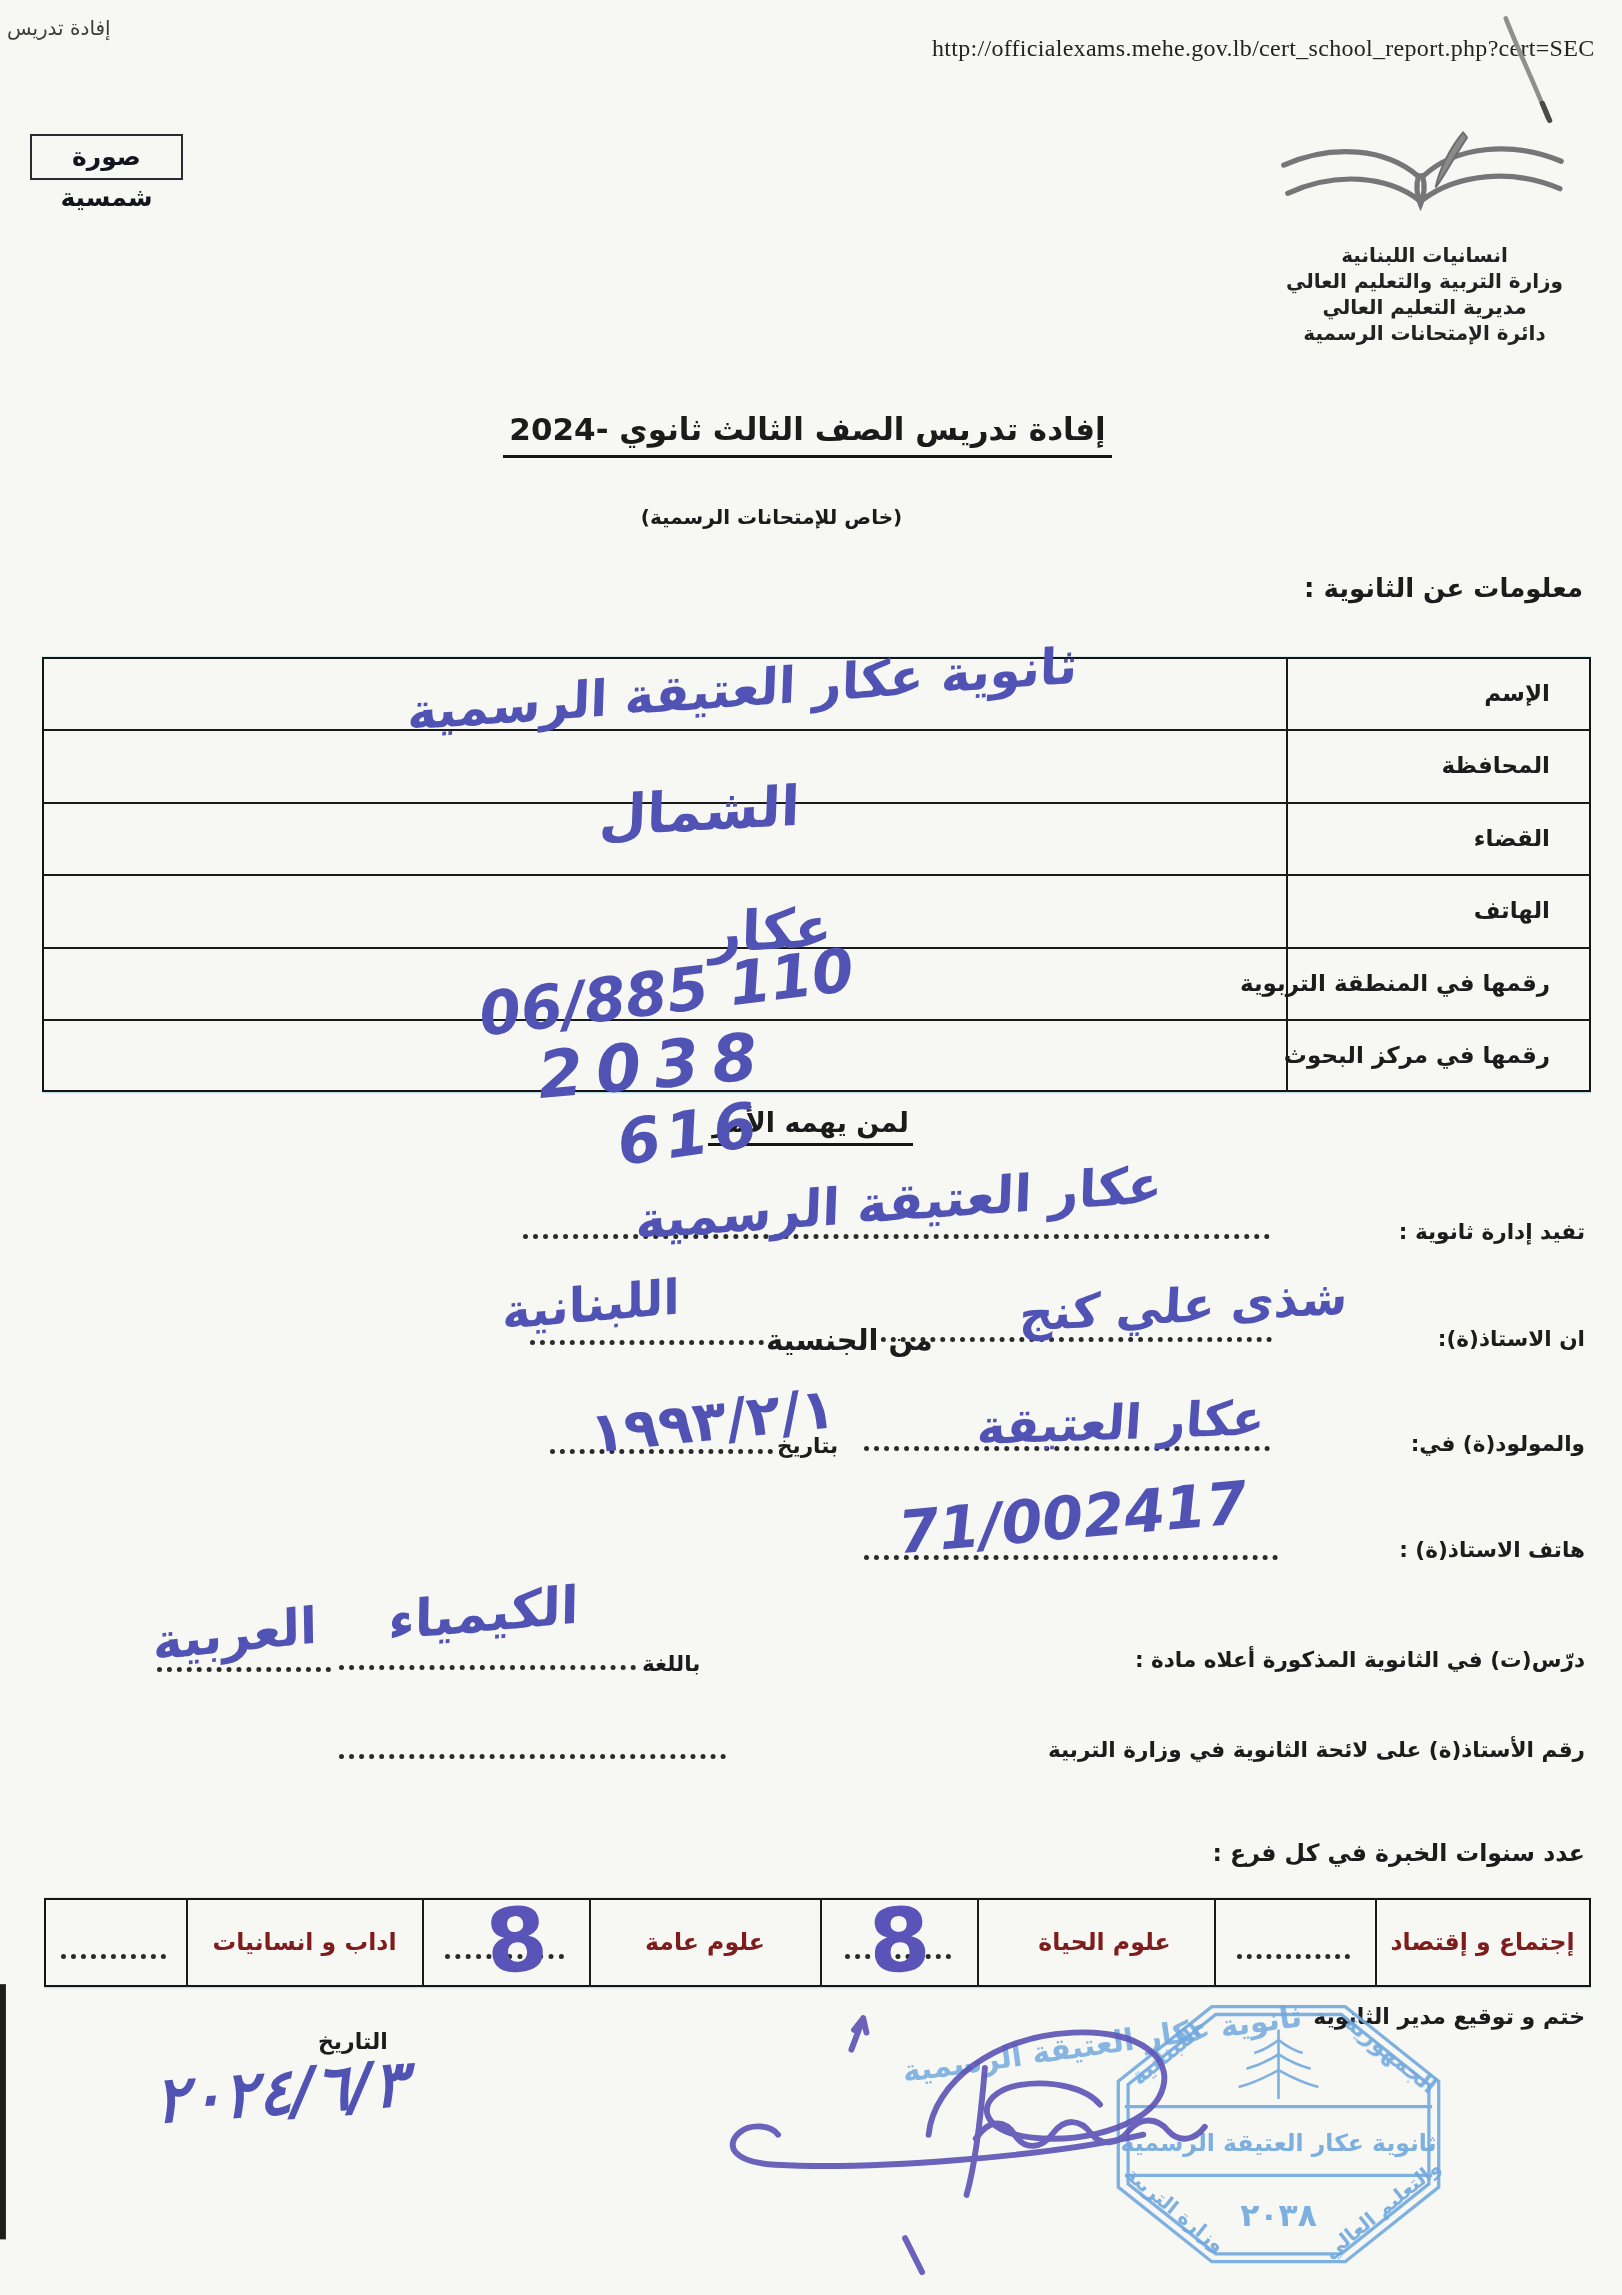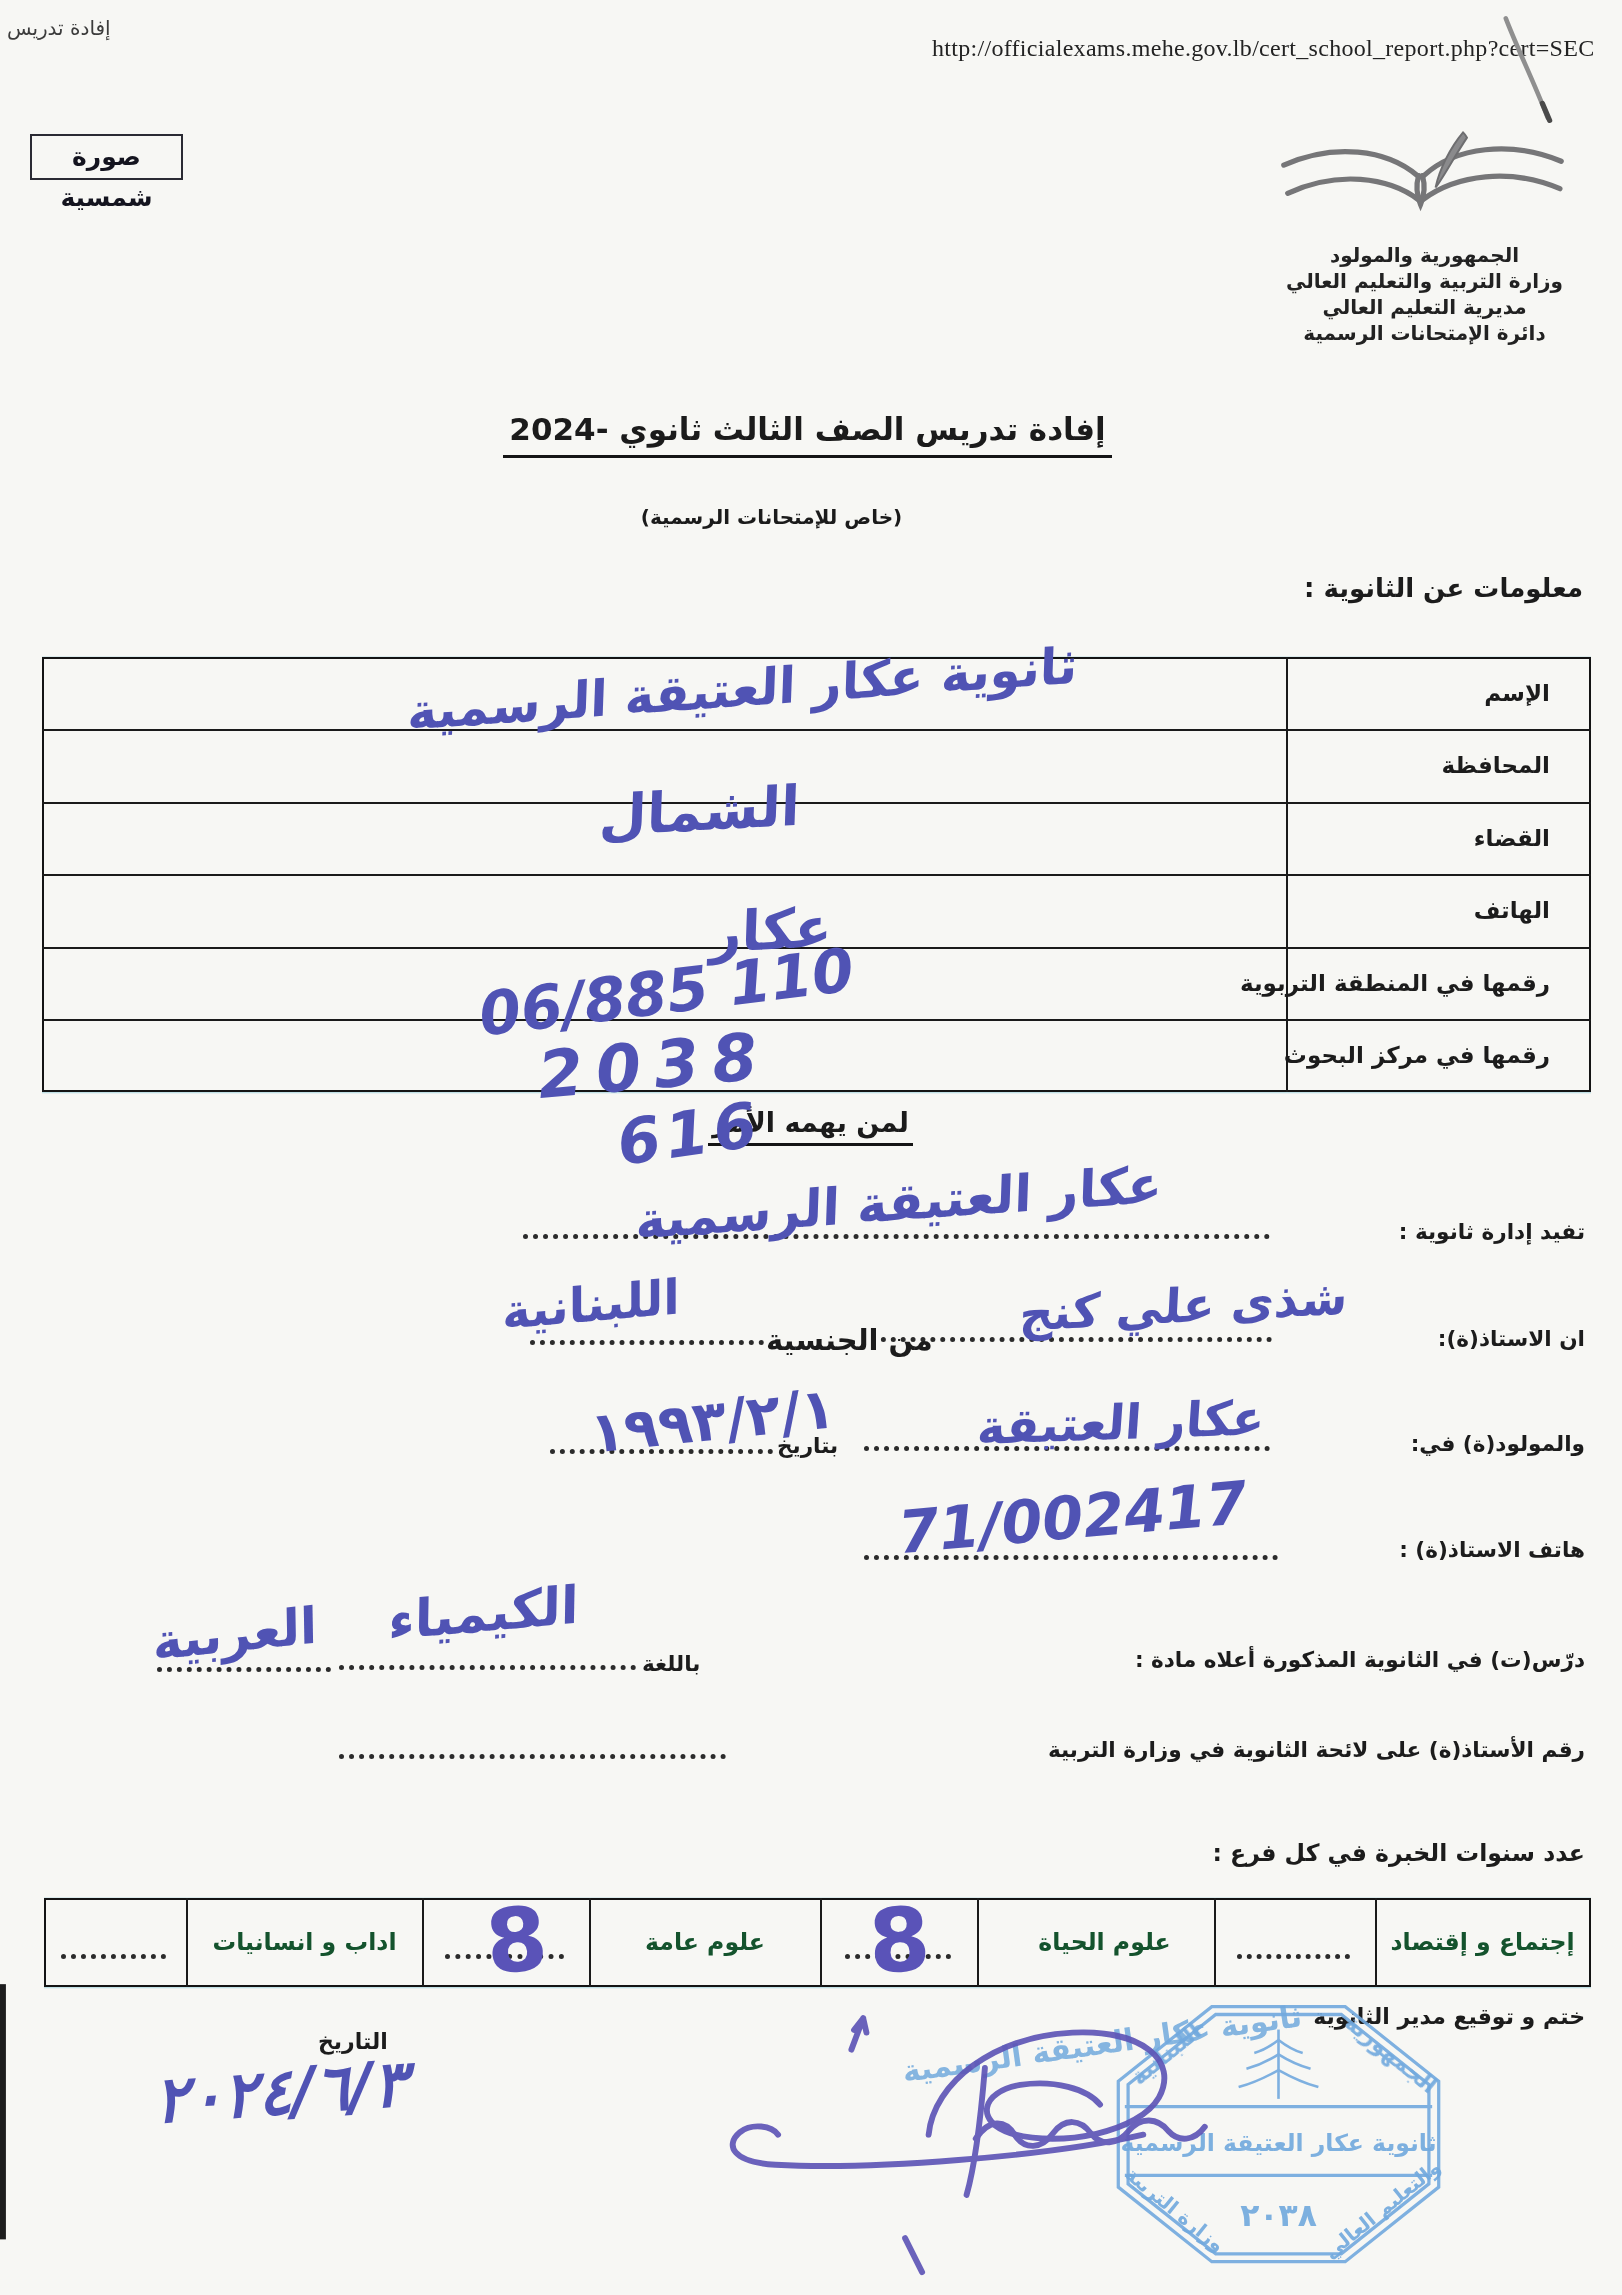--- a/index.html
+++ b/index.html
@@ -8,21 +8,21 @@
   .abs{position:absolute;}
   .lbl{position:absolute;font-weight:700;color:#1c1c1c;white-space:nowrap;z-index:2;}
   .hw{position:absolute;color:#5053b4;font-weight:600;white-space:nowrap;z-index:4;
       transform-origin:center;text-align:center;}
   .hw.num{font-style:italic;}
   .dotline{position:absolute;height:0;border-bottom:5.2px dotted #2b2b2b;z-index:1;}
   .hline{position:absolute;height:2px;background:#1a1a1a;z-index:1;}
   .vline{position:absolute;width:2px;background:#1a1a1a;z-index:1;}
   .tbl-border{position:absolute;border:2.6px solid #141414;box-sizing:border-box;background:transparent;z-index:1;
       box-shadow:0 1.3px 0 rgba(90,180,200,.35), 0 -0.7px 0 rgba(90,180,200,.25);}
-  .cell-lbl{position:absolute;font-weight:700;color:#14532d;white-space:nowrap;z-index:2;text-align:center;}
+  .cell-lbl{position:absolute;font-weight:700;color:#7f1d1d;white-space:nowrap;z-index:2;text-align:center;}
   .serif{font-family:"Liberation Serif","DejaVu Serif",serif;}
   svg{position:absolute;overflow:visible;}
   svg text{font-family:"DejaVu Sans",sans-serif;}
 </style>
 </head>
 <body>
 
 <div id="page">
 
   <div class="abs serif" dir="ltr" style="right:27.5px;top:17px;font-size:24px;color:#232323;letter-spacing:0.3px;z-index:2;margin-top:18px;">http://officialexams.mehe.gov.lb/cert_school_report.php?cert=SEC</div>
@@ -37,21 +37,21 @@
       <path d="M18,52 C95,18 175,28 222,68"></path>
       <path d="M442,46 C365,14 280,24 232,68"></path>
       <path d="M24,95 C100,60 178,70 224,105"></path>
       <path d="M440,88 C365,56 282,66 230,105"></path>
       <path d="M224,68 C220,82 220,95 227,112 C234,95 234,82 230,68"></path>
     </g>
     <path d="M292,2 C272,26 256,58 250,86 C260,74 278,40 298,10 C296,6 294,4 292,2 Z" fill="#8a8a8c" stroke="#6e6e70" stroke-width="3"></path>
   </svg>
 
   <div class="abs" style="right:34px;top:242px;width:327px;text-align:center;font-size:20px;font-weight:600;line-height:26px;color:#222;z-index:2;">
-    <div>الجمهورية والمولود</div>
+    <div>انسانيات اللبنانية</div>
     <div>وزارة التربية والتعليم العالي</div>
     <div>مديرية التعليم العالي</div>
     <div>دائرة الإمتحانات الرسمية</div>
   </div>
 
   <div class="abs" style="left:0;top:411px;width:1617px;text-align:center;z-index:2;">
     <span style="font-size:31px;font-weight:700;border-bottom:3.9px solid #151515;padding:0 6.5px 7.9px;">إفادة تدريس الصف الثالث ثانوي -2024</span>
   </div>
   <div class="abs" style="left:0;top:505px;width:1545px;text-align:center;font-size:20px;font-weight:700;z-index:2;">(خاص للإمتحانات الرسمية)</div>
 

